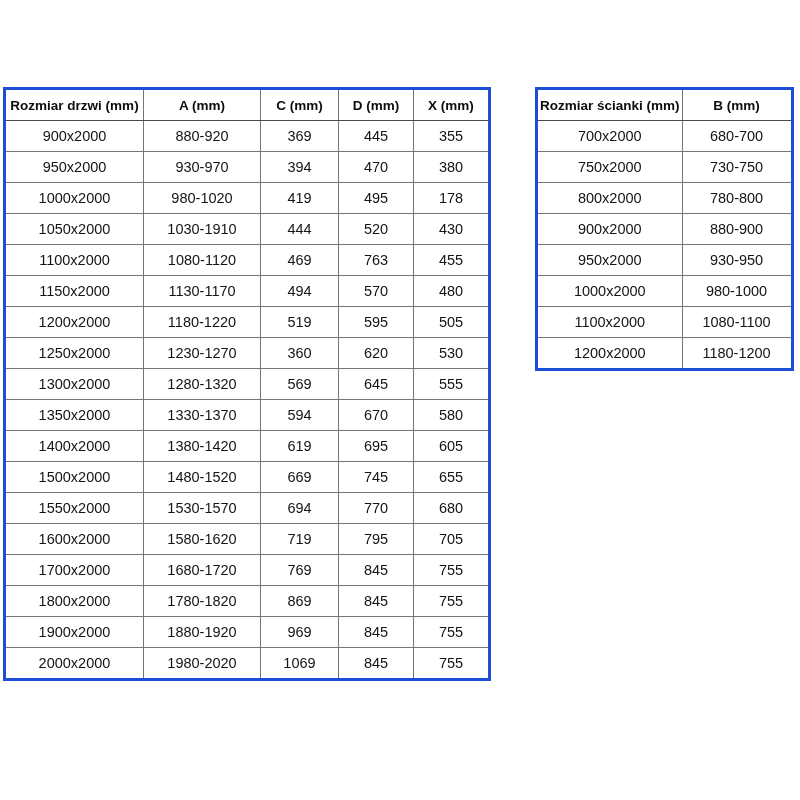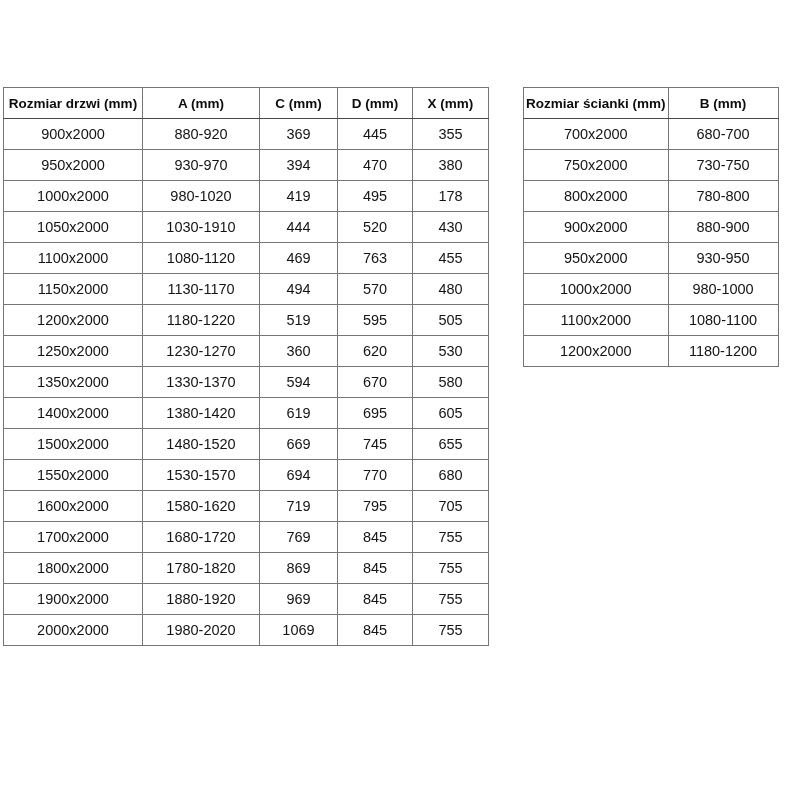--- a/index.html
+++ b/index.html
@@ -18,24 +18,24 @@
     width: 800px;
     height: 800px;
     background: #ffffff;
     overflow: hidden;
   }
   table.spec {
     position: absolute;
     border-collapse: collapse;
     table-layout: fixed;
     background: #ffffff;
-    border: 1px solid #1d4ed8;
+    border: 3px solid #1d4ed8;
   }
   #door-table { left: 3px; top: 87px; }
-  #wall-table { left: 523px; top: 87px; }
+  #wall-table { left: 535px; top: 87px; }
 
   table.spec th, table.spec td {
     border: 1px solid #757575;
     text-align: center;
     vertical-align: middle;
     height: 30px;
     padding: 0 2px;
     white-space: nowrap;
     overflow: hidden;
   }
@@ -135,20 +135,27 @@
           <td>505</td>
         </tr>
         <tr>
           <td>1250x2000</td>
           <td>1230-1270</td>
           <td>360</td>
           <td>620</td>
           <td>530</td>
         </tr>
         <tr>
+          <td>1300x2000</td>
+          <td>1280-1320</td>
+          <td>569</td>
+          <td>645</td>
+          <td>555</td>
+        </tr>
+        <tr>
           <td>1350x2000</td>
           <td>1330-1370</td>
           <td>594</td>
           <td>670</td>
           <td>580</td>
         </tr>
         <tr>
           <td>1400x2000</td>
           <td>1380-1420</td>
           <td>619</td>

